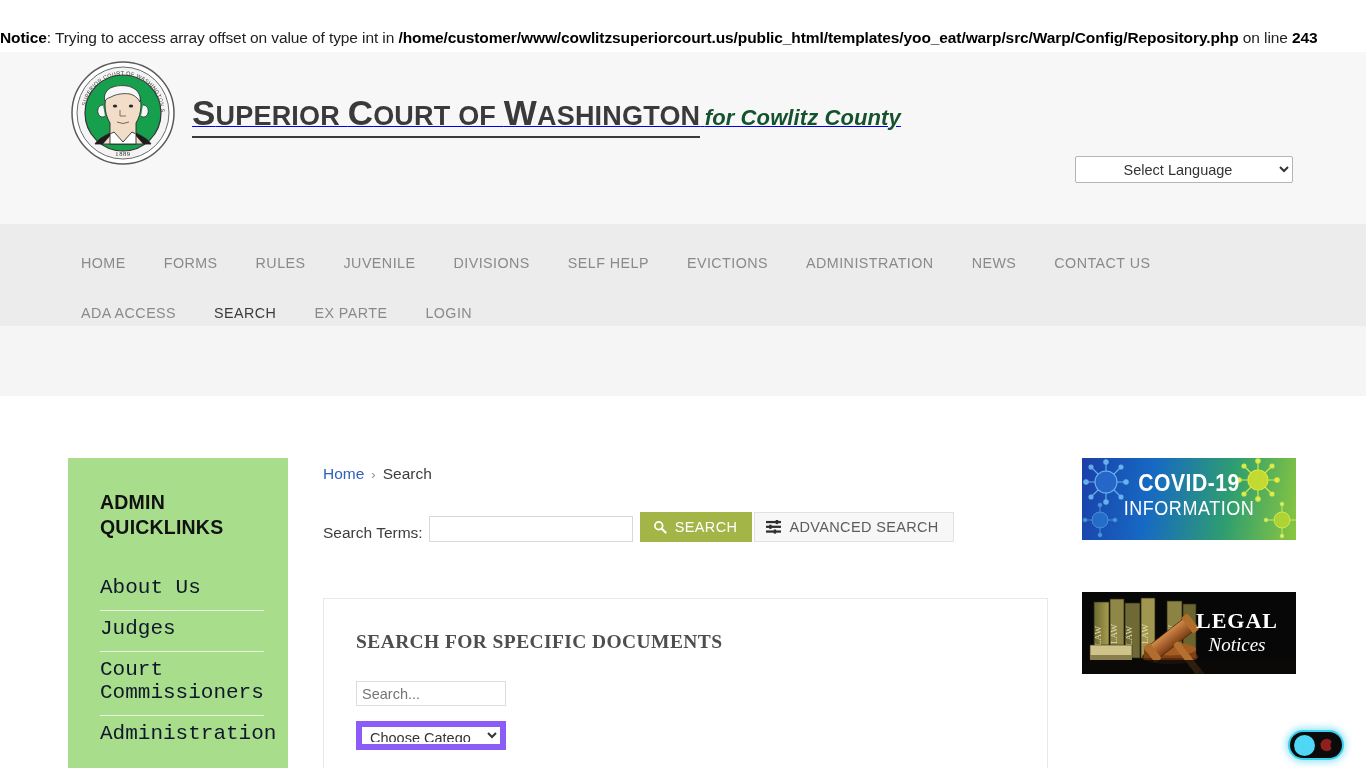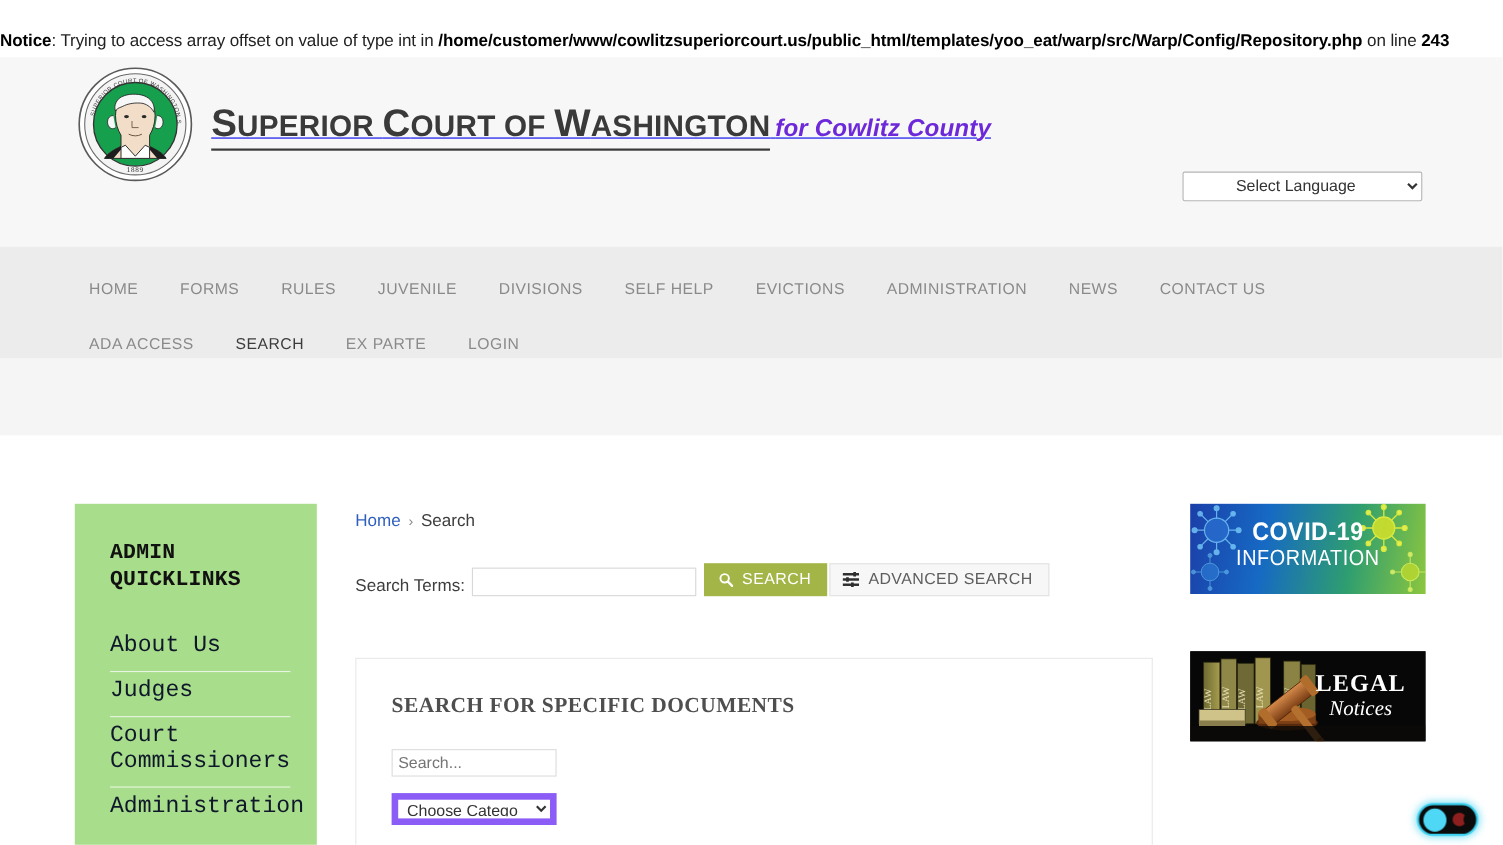--- a/index.html
+++ b/index.html
@@ -46,21 +46,21 @@
     white-space: nowrap;
     border-bottom: 2px solid #3a3a3a;
     padding-bottom: 5px;
   }
   .logo-line1 .sc { font-size: 35px; }
   .logo-line2 {
     font-family: "Liberation Sans", sans-serif;
     font-style: italic;
     font-weight: bold;
     font-size: 22px;
-    color: #6d28d9;
+    color: #14532d;
     margin-top: 1px;
     letter-spacing: 0.1px;
     text-align: right;
   }
   .lang-select {
     position: absolute;
     right: 73px; top: 104px;
     width: 218px; height: 27px;
     font-family: "Liberation Sans", sans-serif;
     font-size: 14.5px;
@@ -113,21 +113,21 @@
   .col-center { flex: 1 1 auto; padding-left: 35px; padding-right: 34px; }
   .col-right { width: 214px; flex: 0 0 214px; }
 
   
   .quicklinks {
     background: #a8dd8b;
     padding: 32px 24px 24px 32px;
     min-height: 272px;
   }
   .ql-title {
-    font-family: Liberation Mono, monospace;
+    font-family: Liberation Sans, sans-serif;
     font-weight: bold;
     font-size: 19.5px;
     line-height: 25px;
     color: #111;
     letter-spacing: 0.2px;
     margin: 0 0 30px 0;
   }
   .ql-list { list-style: none; margin: 0; padding: 0; }
   .ql-list li { border-bottom: 1px solid #e9f5e2; }
   .ql-list li:last-child { border-bottom: none; }

